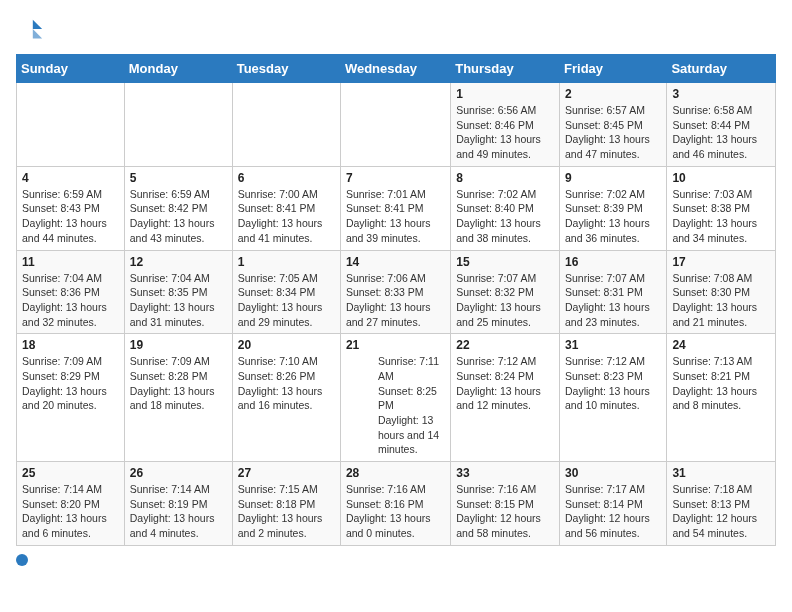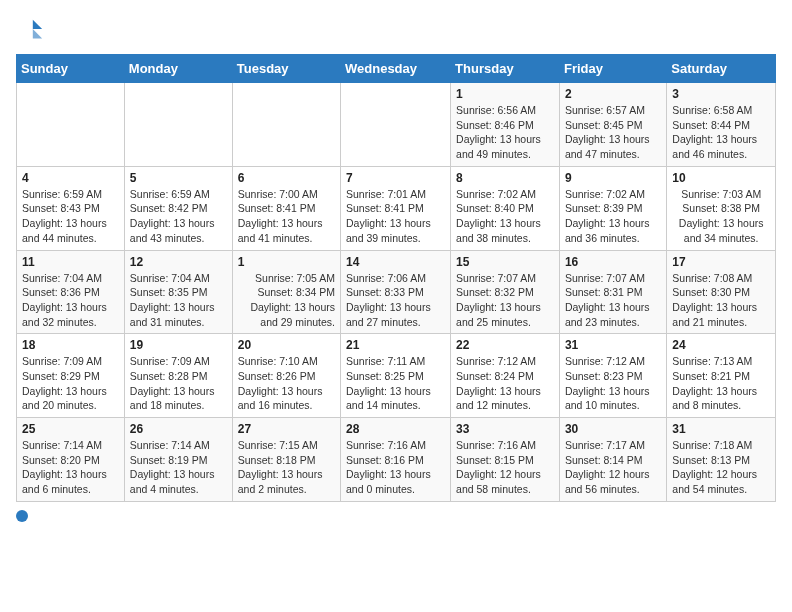--- a/index.html
+++ b/index.html
@@ -198,41 +198,41 @@
 Daylight: 13 hours and 38 minutes.</div>
         </td>
         <td>
           <div class="day-number">9</div>
           <div class="day-info" style="white-space: pre-line;">Sunrise: 7:02 AM
 Sunset: 8:39 PM
 Daylight: 13 hours and 36 minutes.</div>
         </td>
         <td>
           <div class="day-number">10</div>
-          <div class="day-info" style="white-space: pre-line; text-align: center;">Sunrise: 7:03 AM
+          <div class="day-info" style="white-space: pre-line;">Sunrise: 7:03 AM
 Sunset: 8:38 PM
 Daylight: 13 hours and 34 minutes.</div>
         </td>
       </tr>
       <tr>
         <td>
           <div class="day-number">11</div>
           <div class="day-info" style="white-space: pre-line;">Sunrise: 7:04 AM
 Sunset: 8:36 PM
 Daylight: 13 hours and 32 minutes.</div>
         </td>
         <td>
           <div class="day-number">12</div>
           <div class="day-info" style="white-space: pre-line;">Sunrise: 7:04 AM
 Sunset: 8:35 PM
 Daylight: 13 hours and 31 minutes.</div>
         </td>
         <td>
           <div class="day-number">1</div>
-          <div class="day-info" style="white-space: pre-line; text-align: right;">Sunrise: 7:05 AM
+          <div class="day-info" style="white-space: pre-line;">Sunrise: 7:05 AM
 Sunset: 8:34 PM
 Daylight: 13 hours and 29 minutes.</div>
         </td>
         <td>
           <div class="day-number">14</div>
           <div class="day-info" style="white-space: pre-line;">Sunrise: 7:06 AM
 Sunset: 8:33 PM
 Daylight: 13 hours and 27 minutes.</div>
         </td>
         <td>
@@ -268,21 +268,21 @@
 Daylight: 13 hours and 18 minutes.</div>
         </td>
         <td>
           <div class="day-number">20</div>
           <div class="day-info" style="white-space: pre-line;">Sunrise: 7:10 AM
 Sunset: 8:26 PM
 Daylight: 13 hours and 16 minutes.</div>
         </td>
         <td>
           <div class="day-number">21</div>
-          <div class="day-info" style="white-space: pre-line;">Sunrise: 7:11 AM
+          <div class="day-info" style="white-space: pre-line; margin-left: 32px;">Sunrise: 7:11 AM
 Sunset: 8:25 PM
 Daylight: 13 hours and 14 minutes.</div>
         </td>
         <td>
           <div class="day-number">22</div>
           <div class="day-info" style="white-space: pre-line;">Sunrise: 7:12 AM
 Sunset: 8:24 PM
 Daylight: 13 hours and 12 minutes.</div>
         </td>
         <td>

